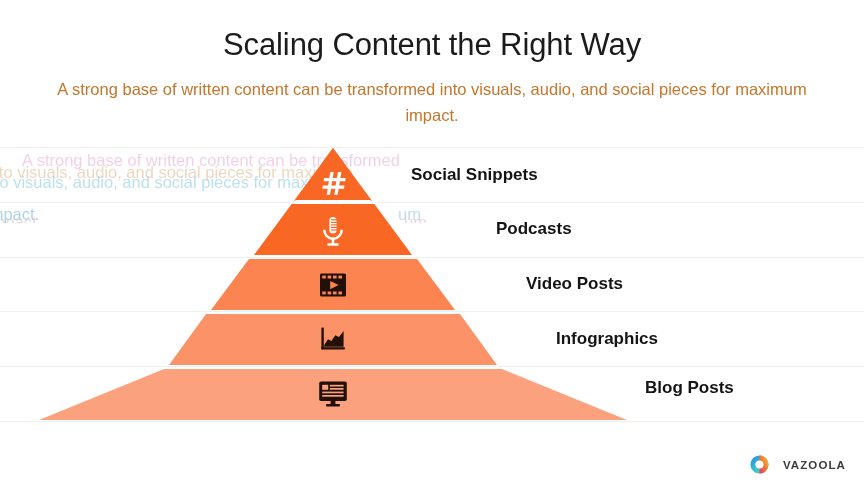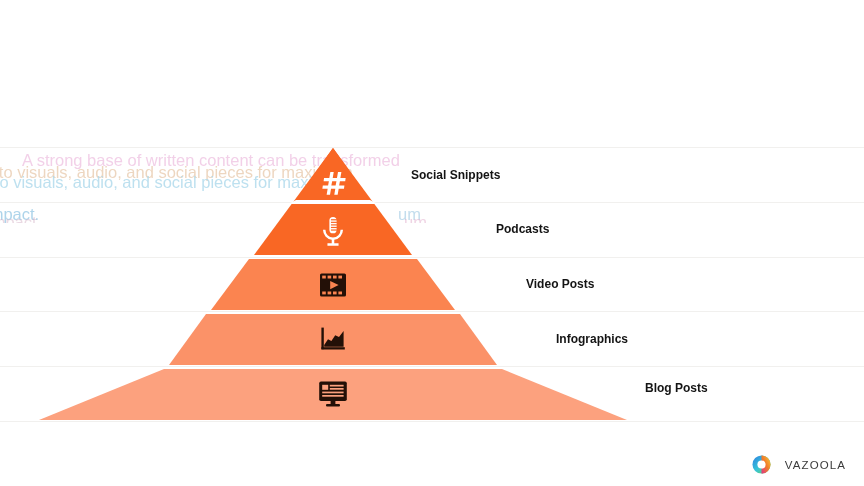--- a/index.html
+++ b/index.html
@@ -80,50 +80,52 @@
   .tier-icon {
     position: absolute;
     display: flex;
     align-items: center;
     justify-content: center;
   }
 
   
   .tier-label {
     position: absolute;
-    font-size: 12px;
+    font-size: 17px;
     font-weight: bold;
     color: #141414;
     white-space: nowrap;
     line-height: 16px;
   }
 
   
   #logo {
     position: absolute;
     right: 18px; bottom: 12px;
     display: flex;
     align-items: center;
     gap: 6px;
   }
   #logo-mark { width: 19px; height: 19px; display:block; }
   #logo-text {
     font-size: 11.5px;
-    font-weight: normal;
+    font-weight: bold;
     letter-spacing: 1.1px;
     color: #3b3b3b;
     margin-left: 8px;
   }
 </style>
 </head>
 <body>
 
 <div id="slide">
 
   <div id="header">
+    <div id="title">Scaling Content the Right Way</div>
+    <div id="subtitle">A strong base of written content can be transformed into visuals, audio, and social pieces for maximum impact.</div>
   </div>
 
   <div id="ghost-layer">
     <div class="ghost g1">A strong base of written content can be transformed</div>
     <div class="ghost g2">into visuals, audio, and social pieces for maximum</div>
     <div class="ghost g3">into visuals, audio, and social pieces for maximum</div>
     <div class="ghost g4">impact.</div>
     <div class="ghost g5">impact.</div>
     <div class="ghost g6">um</div>
     <div class="ghost g7">um</div>

